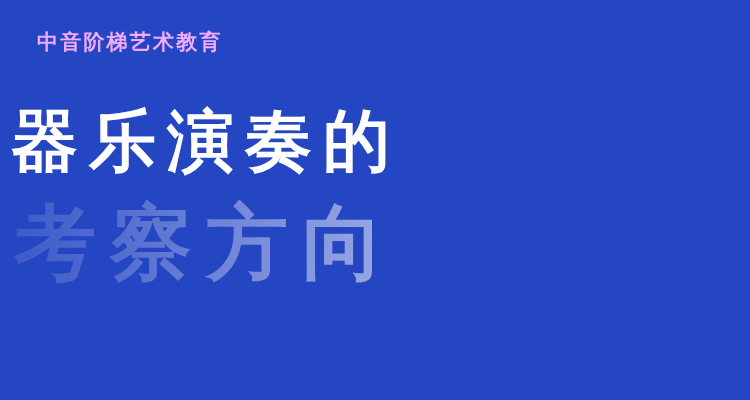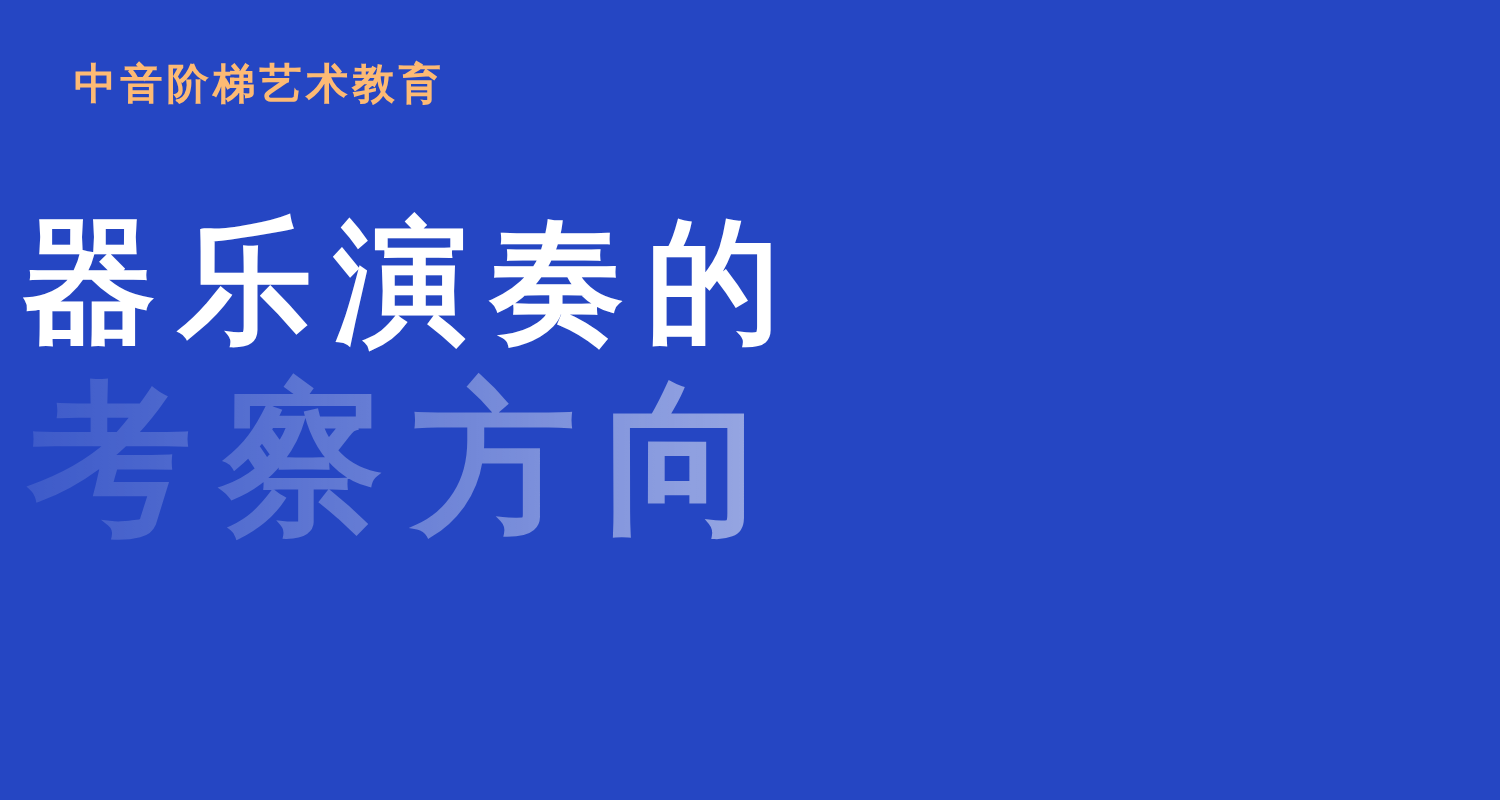--- a/index.html
+++ b/index.html
@@ -23,21 +23,21 @@
   }
 
   
   #brand {
     position: absolute;
     left: 37px;
     top: 29px;
     font-size: 21px;
     line-height: 26px;
     font-weight: 700;
-    color: #fdba74;
+    color: #f0abfc;
     letter-spacing: 2.2px;
     white-space: nowrap;
     -webkit-font-smoothing: antialiased;
   }
 
   
   #headline {
     position: absolute;
     left: 0;
     top: 102px;
@@ -53,21 +53,21 @@
     color: #ffffff;
     letter-spacing: 11px;
     
     text-indent: 11px;
     white-space: nowrap;
   }
 
   
   #title-line-2 {
     display: block;
-    margin-top: 5px;
+    margin-top: 17px;
     font-size: 82px;
     line-height: 92px;
     font-weight: 700;
     letter-spacing: 14px;
     text-indent: 14px;
     white-space: nowrap;
 
     background-image: linear-gradient(
       to right,
       rgba(255, 255, 255, 0.10) 0%,

